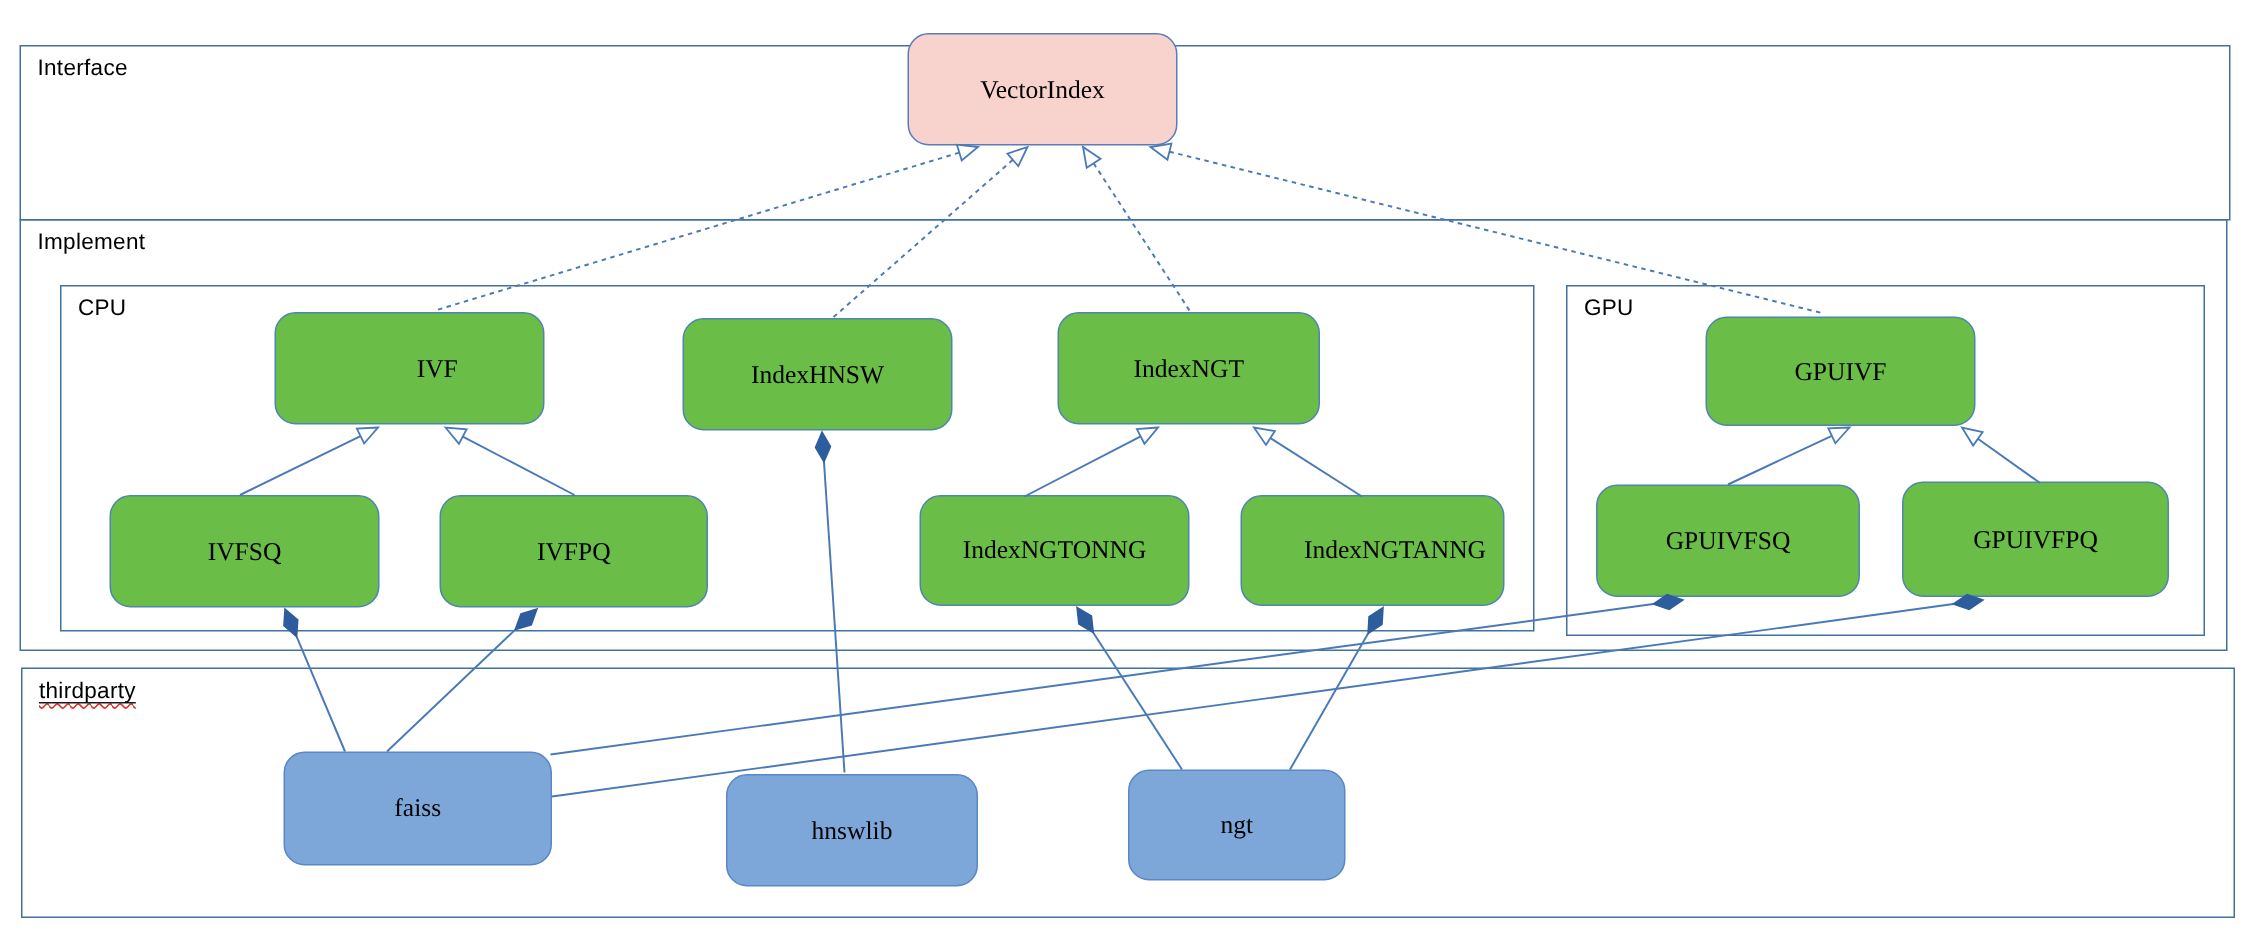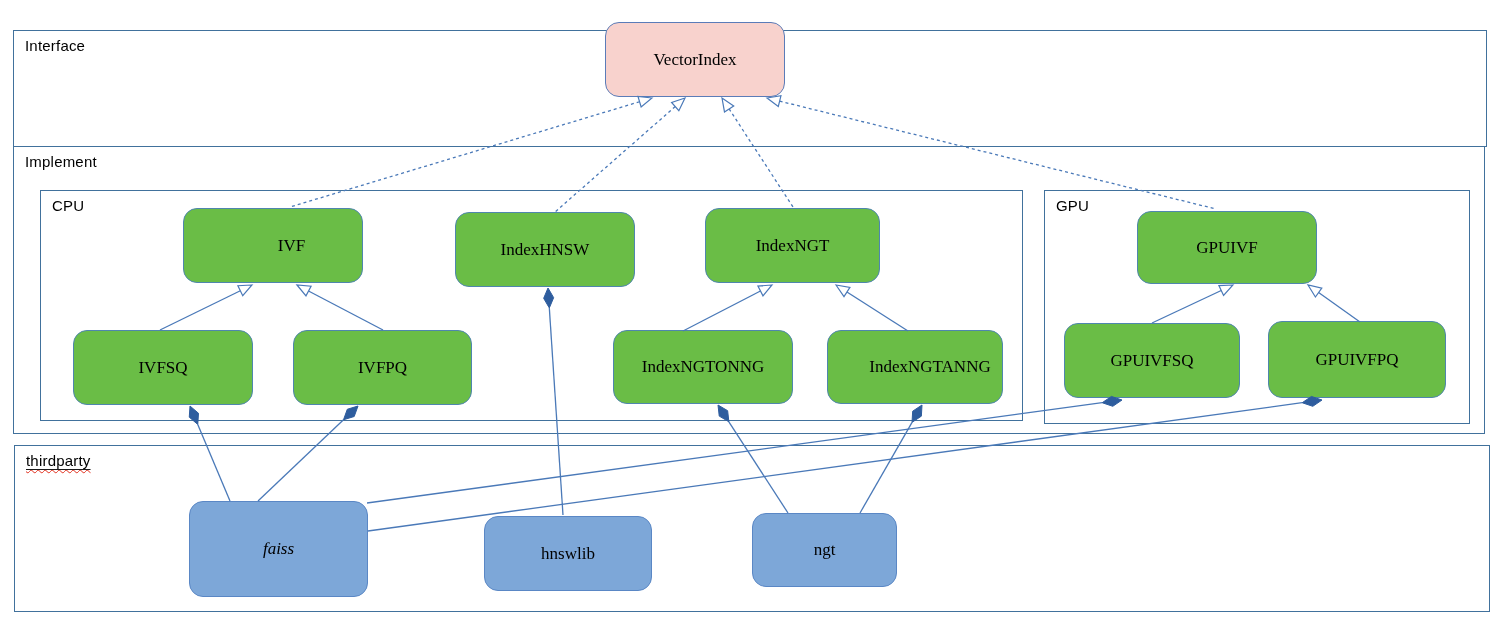--- a/index.html
+++ b/index.html
@@ -95,21 +95,21 @@
   </div>
 
 <div class="node class-node" style="left:1064px;top:323px;width:176px;height:75px;">
     <span>GPUIVFSQ</span>
   </div>
 
 <div class="node class-node" style="left:1268px;top:321px;width:178px;height:77px;">
     <span>GPUIVFPQ</span>
   </div>
 
-<div class="node thirdparty-node" style="left:189px;top:501px;width:179px;height:96px;font-style:italic;">
+<div class="node thirdparty-node" style="left:189px;top:501px;width:179px;height:76px;">
     <span>faiss</span>
   </div>
 
 <div class="node thirdparty-node" style="left:484px;top:516px;width:168px;height:75px;">
     <span>hnswlib</span>
   </div>
 
 <div class="node thirdparty-node" style="left:752px;top:513px;width:145px;height:74px;">
     <span>ngt</span>
   </div>

